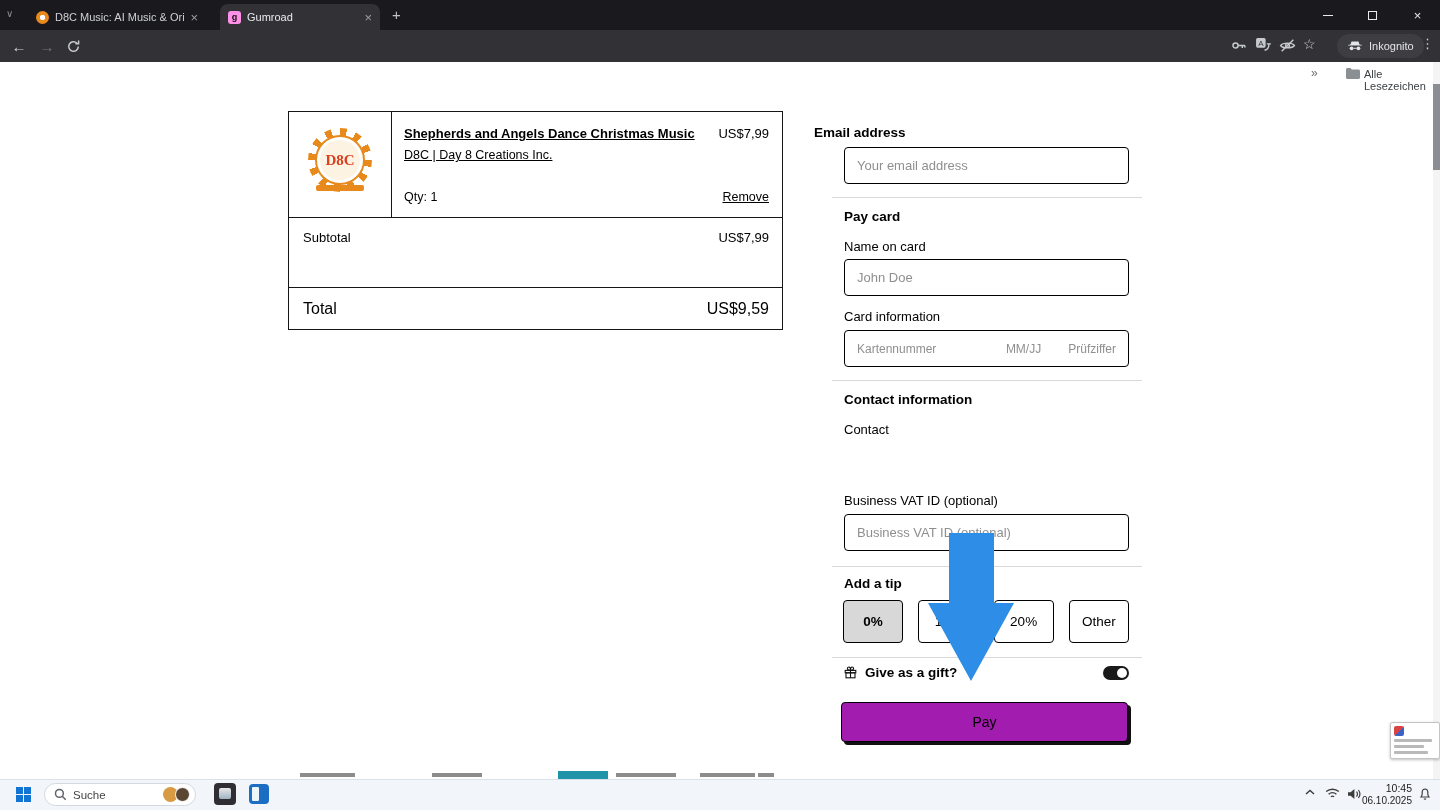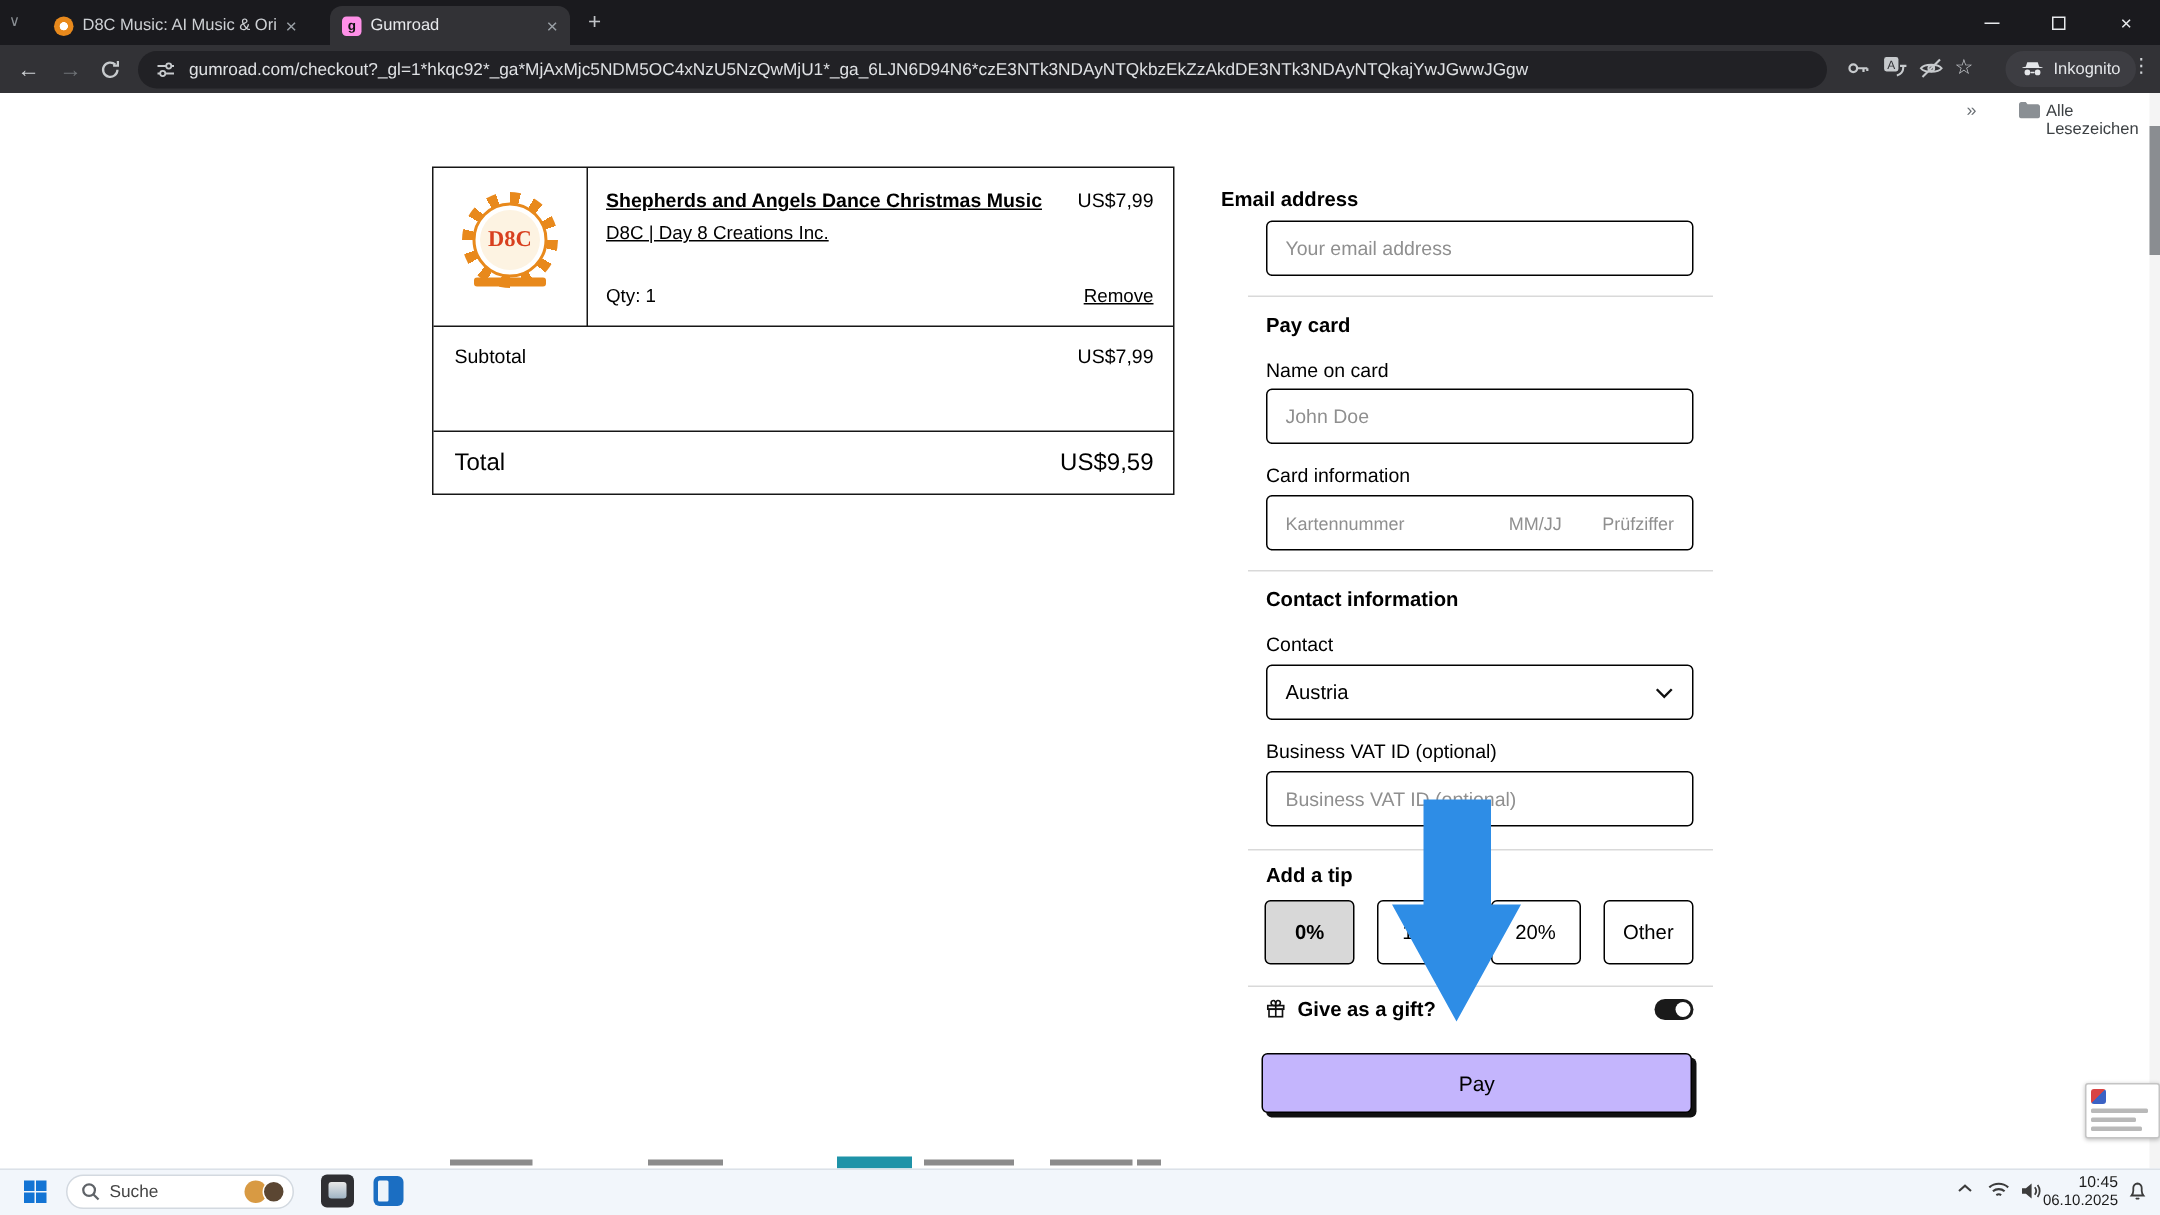--- a/index.html
+++ b/index.html
@@ -109,21 +109,21 @@
   .lbl-tip{left:844px;top:576px}
   .tip-row{left:843px;top:600px;width:286px;display:flex;gap:15px}
   .tip-btn{flex:1;height:43px;border:1px solid #000;border-radius:4px;background:#fff;
            font-size:13.5px;color:#000;display:flex;align-items:center;justify-content:center}
   .tip-btn.selected{background:#d8d8d8;font-weight:600}
   .div4{top:657px}
   .gift-row{left:844px;top:665px;width:285px;display:flex;align-items:center;gap:8px}
   .gift-label{font-size:13.5px;font-weight:700;color:#000}
   .gift-toggle{margin-left:auto;width:26px;height:14px;border-radius:7px;background:#1a1a1a;position:relative}
   .gift-knob{position:absolute;right:2px;top:2px;width:10px;height:10px;border-radius:50%;background:#fff}
-  .pay-btn{left:841px;top:702px;width:287px;height:40px;background:#c4b5fd;border:1px solid #000;
+  .pay-btn{left:841px;top:702px;width:287px;height:40px;background:#a21caf;border:1px solid #000;
            border-radius:4px;box-shadow:3px 3px 0 #111;display:flex;align-items:center;justify-content:center;
            font-size:14px;color:#000}
 
   
   .anno-arrow{left:920px;top:530px;z-index:30}
 
   
   .frag{position:absolute;height:4px;background:#8c8c8c;top:773px}
   .frag-hl{position:absolute;left:558px;top:771px;width:50px;height:8px;background:#1f93a8}
 
@@ -194,28 +194,20 @@
   </div>
 
   <div class="abs toolbar"></div>
   <span class="abs navbtn nav-back">←</span>
   <span class="abs navbtn nav-fwd">→</span>
   <svg class="abs ic-reload" width="15" height="15" viewBox="0 0 15 15">
     <path d="M12.3 7.5a4.8 4.8 0 1 1-1.4-3.4" fill="none" stroke="#c7cacd" stroke-width="1.5"></path>
     <path d="M12.6 1.6v3.2h-3.2" fill="none" stroke="#c7cacd" stroke-width="1.5"></path>
   </svg>
 
-  <div class="abs urlbar">
-    <svg width="13" height="13" viewBox="0 0 13 13">
-      <path d="M1 4h11M1 9h11" stroke="#c7cacd" stroke-width="1.3"></path>
-      <circle cx="8.5" cy="4" r="1.7" fill="#212125" stroke="#c7cacd" stroke-width="1.2"></circle>
-      <circle cx="4.5" cy="9" r="1.7" fill="#212125" stroke="#c7cacd" stroke-width="1.2"></circle>
-    </svg>
-    <span class="url-text">gumroad.com/checkout?_gl=1*hkqc92*_ga*MjAxMjc5NDM5OC4xNzU5NzQwMjU1*_ga_6LJN6D94N6*czE3NTk3NDAyNTQkbzEkZzAkdDE3NTk3NDAyNTQkajYwJGwwJGgw</span>
-  </div>
 
   <svg class="abs ic-key" width="17" height="17" viewBox="0 0 16 16" fill="none" stroke="#c7cacd" stroke-width="1.4">
     <circle cx="5.2" cy="8" r="2.4"></circle>
       <path d="M7.6 8h6.4M11.6 8v2.4M14 8v1.8"></path>
   </svg>
   <svg class="abs ic-translate" width="17" height="17" viewBox="0 0 16 16">
     <rect x="1" y="1" width="9" height="9" rx="1.5" fill="#c7cacd"></rect>
     <text x="5.5" y="8.6" font-size="7.5" text-anchor="middle" fill="#323236" font-family="Liberation Sans, sans-serif">A</text>
     <path d="M11 6.5h4M13 6.5v1.3c0 2-1.5 4.2-4 4.7" stroke="#c7cacd" stroke-width="1.3" fill="none"></path>
   </svg>
@@ -292,26 +284,20 @@
   <div class="abs inp-card">
     <span class="ph ph-num">Kartennummer</span>
     <span class="ph ph-exp">MM/JJ</span>
     <span class="ph">Prüfziffer</span>
   </div>
 
   <div class="abs divline div2"></div>
 
   <span class="abs co-label-bold lbl-contact">Contact information</span>
   <span class="abs co-label lbl-country">Contact</span>
-  <div class="abs sel-country">
-    <span>Austria</span>
-    <svg class="sel-chev" width="13" height="8" viewBox="0 0 13 8" fill="none" stroke="#111" stroke-width="1.6">
-      <path d="M1.5 1.5L6.5 6.5L11.5 1.5"></path>
-    </svg>
-  </div>
 
   <span class="abs co-label lbl-vatid">Business VAT ID (optional)</span>
   <input class="abs co-input inp-vatid" placeholder="Business VAT ID (optional)" style="">
 
   <div class="abs divline div3"></div>
 
   <span class="abs co-label-bold lbl-tip">Add a tip</span>
   <div class="abs tip-row">
     <div class="tip-btn selected">0%</div>
     <div class="tip-btn">10%</div>

